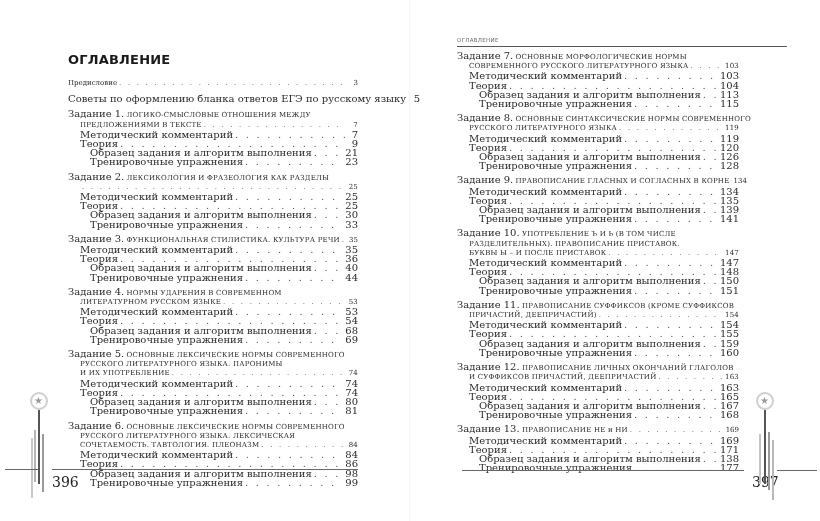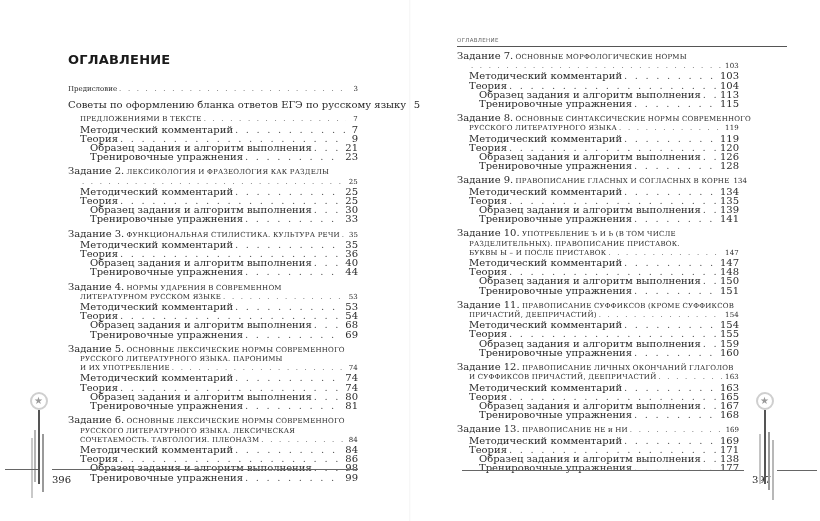--- a/index.html
+++ b/index.html
@@ -9,39 +9,39 @@
   .page-left { left:0; width:410px; }
   .page-right { left:410px; width:410px; }
 
   .toc-title { position:absolute; left:68px; top:52px; font-family:"DejaVu Sans", sans-serif;
                font-weight:bold; font-size:13px; letter-spacing:0.2px; color:#1a1a1a; }
   .running-head { position:absolute; left:47px; top:37px; font-family:"DejaVu Sans", sans-serif;
                   font-size:5.5px; color:#666; letter-spacing:0.3px; }
   .head-rule { position:absolute; left:47px; top:46px; width:330px; height:1px; background:#555; }
 
   .toc { position:absolute; font-size:7px; line-height:9.2px; }
-  .page-left .toc { left:68px; top:85px; width:290px; }
+  .page-left .toc { left:68px; top:79px; width:290px; }
   .page-right .toc { left:47px; top:51px; width:282px; }
 
   .group { margin-bottom:5px; }
   .row { display:flex; align-items:flex-end; white-space:nowrap; }
   .row .txt { flex:0 0 auto; }
   .row .dots { flex:1 1 auto; overflow:hidden; color:#555; letter-spacing:2.2px; margin:0 2px; }
   .row .dots::after { content:". . . . . . . . . . . . . . . . . . . . . . . . . . . . . . . . . . . . . . . . . . . . . . . . . . . . . . . . . . . . . . . . . . . . . . . . . . . . . . . . . . . . . . . . . . . . . . . . . . . . . . . . . . . . . . ."; }
   .row .pg { flex:0 0 auto; text-align:right; min-width:10px; }
   .lvl0 { padding-left:0; }
   .lvl1 { padding-left:12px; }
   .lvl2 { padding-left:22px; }
   .task-label { font-size:10px; }
   .caps { letter-spacing:0.2px; }
   .small { font-size:10px; }
   .intro { margin-bottom:6px; }
 
   .foot-rule { position:absolute; height:1px; background:#666; }
-  .page-num { position:absolute; font-size:10px; color:#222; }
+  .page-num { position:absolute; font-size:14px; color:#222; }
 
   .emblem { position:absolute; width:40px; height:120px; }
   .bar { position:absolute; width:2px; }
   .wreath { position:absolute; width:18px; height:18px; border-radius:50%;
             border:2px solid #cfcfcf; box-sizing:border-box; }
   .star { position:absolute; font-size:10px; color:#9a9a9a; line-height:10px; }
 
   .spine { position:absolute; left:409px; top:0; width:2px; height:521px;
            background:linear-gradient(to right, #f4f4f4, #ffffff); }
 </style>
@@ -57,20 +57,23 @@
         <span class="txt">Предисловие</span>
         <span class="dots"></span>
         <span class="pg">3</span>
       </div>
       <div class="row lvl0 intro small">
         <span class="txt">Советы по оформлению бланка ответов ЕГЭ по русскому языку</span>
         <span class="dots"></span>
         <span class="pg">5</span>
       </div>
       <div class="group">
+        <div class="row lvl0">
+          <span class="txt"><span class="task-label">Задание 1.</span> <span class="caps">ЛОГИКО-СМЫСЛОВЫЕ ОТНОШЕНИЯ МЕЖДУ</span></span>
+        </div>
         <div class="row lvl1 caps">
           <span class="txt">ПРЕДЛОЖЕНИЯМИ В ТЕКСТЕ</span>
           <span class="dots"></span>
           <span class="pg">7</span>
         </div>
         <div class="row small lvl1">
           <span class="txt">Методический комментарий</span>
           <span class="dots"></span>
           <span class="pg">7</span>
         </div>
@@ -259,20 +262,21 @@
 
 <div class="page page-right">
   <div class="running-head">ОГЛАВЛЕНИЕ</div>
   <div class="head-rule"></div>
   <div class="toc" id="toc-right">
       <div class="group">
         <div class="row lvl0">
           <span class="txt"><span class="task-label">Задание 7.</span> <span class="caps">ОСНОВНЫЕ МОРФОЛОГИЧЕСКИЕ НОРМЫ</span></span>
         </div>
         <div class="row lvl1 caps">
+          <span class="txt">СОВРЕМЕННОГО РУССКОГО ЛИТЕРАТУРНОГО ЯЗЫКА</span>
           <span class="dots"></span>
           <span class="pg">103</span>
         </div>
         <div class="row small lvl1">
           <span class="txt">Методический комментарий</span>
           <span class="dots"></span>
           <span class="pg">103</span>
         </div>
         <div class="row small lvl1">
           <span class="txt">Теория</span>

